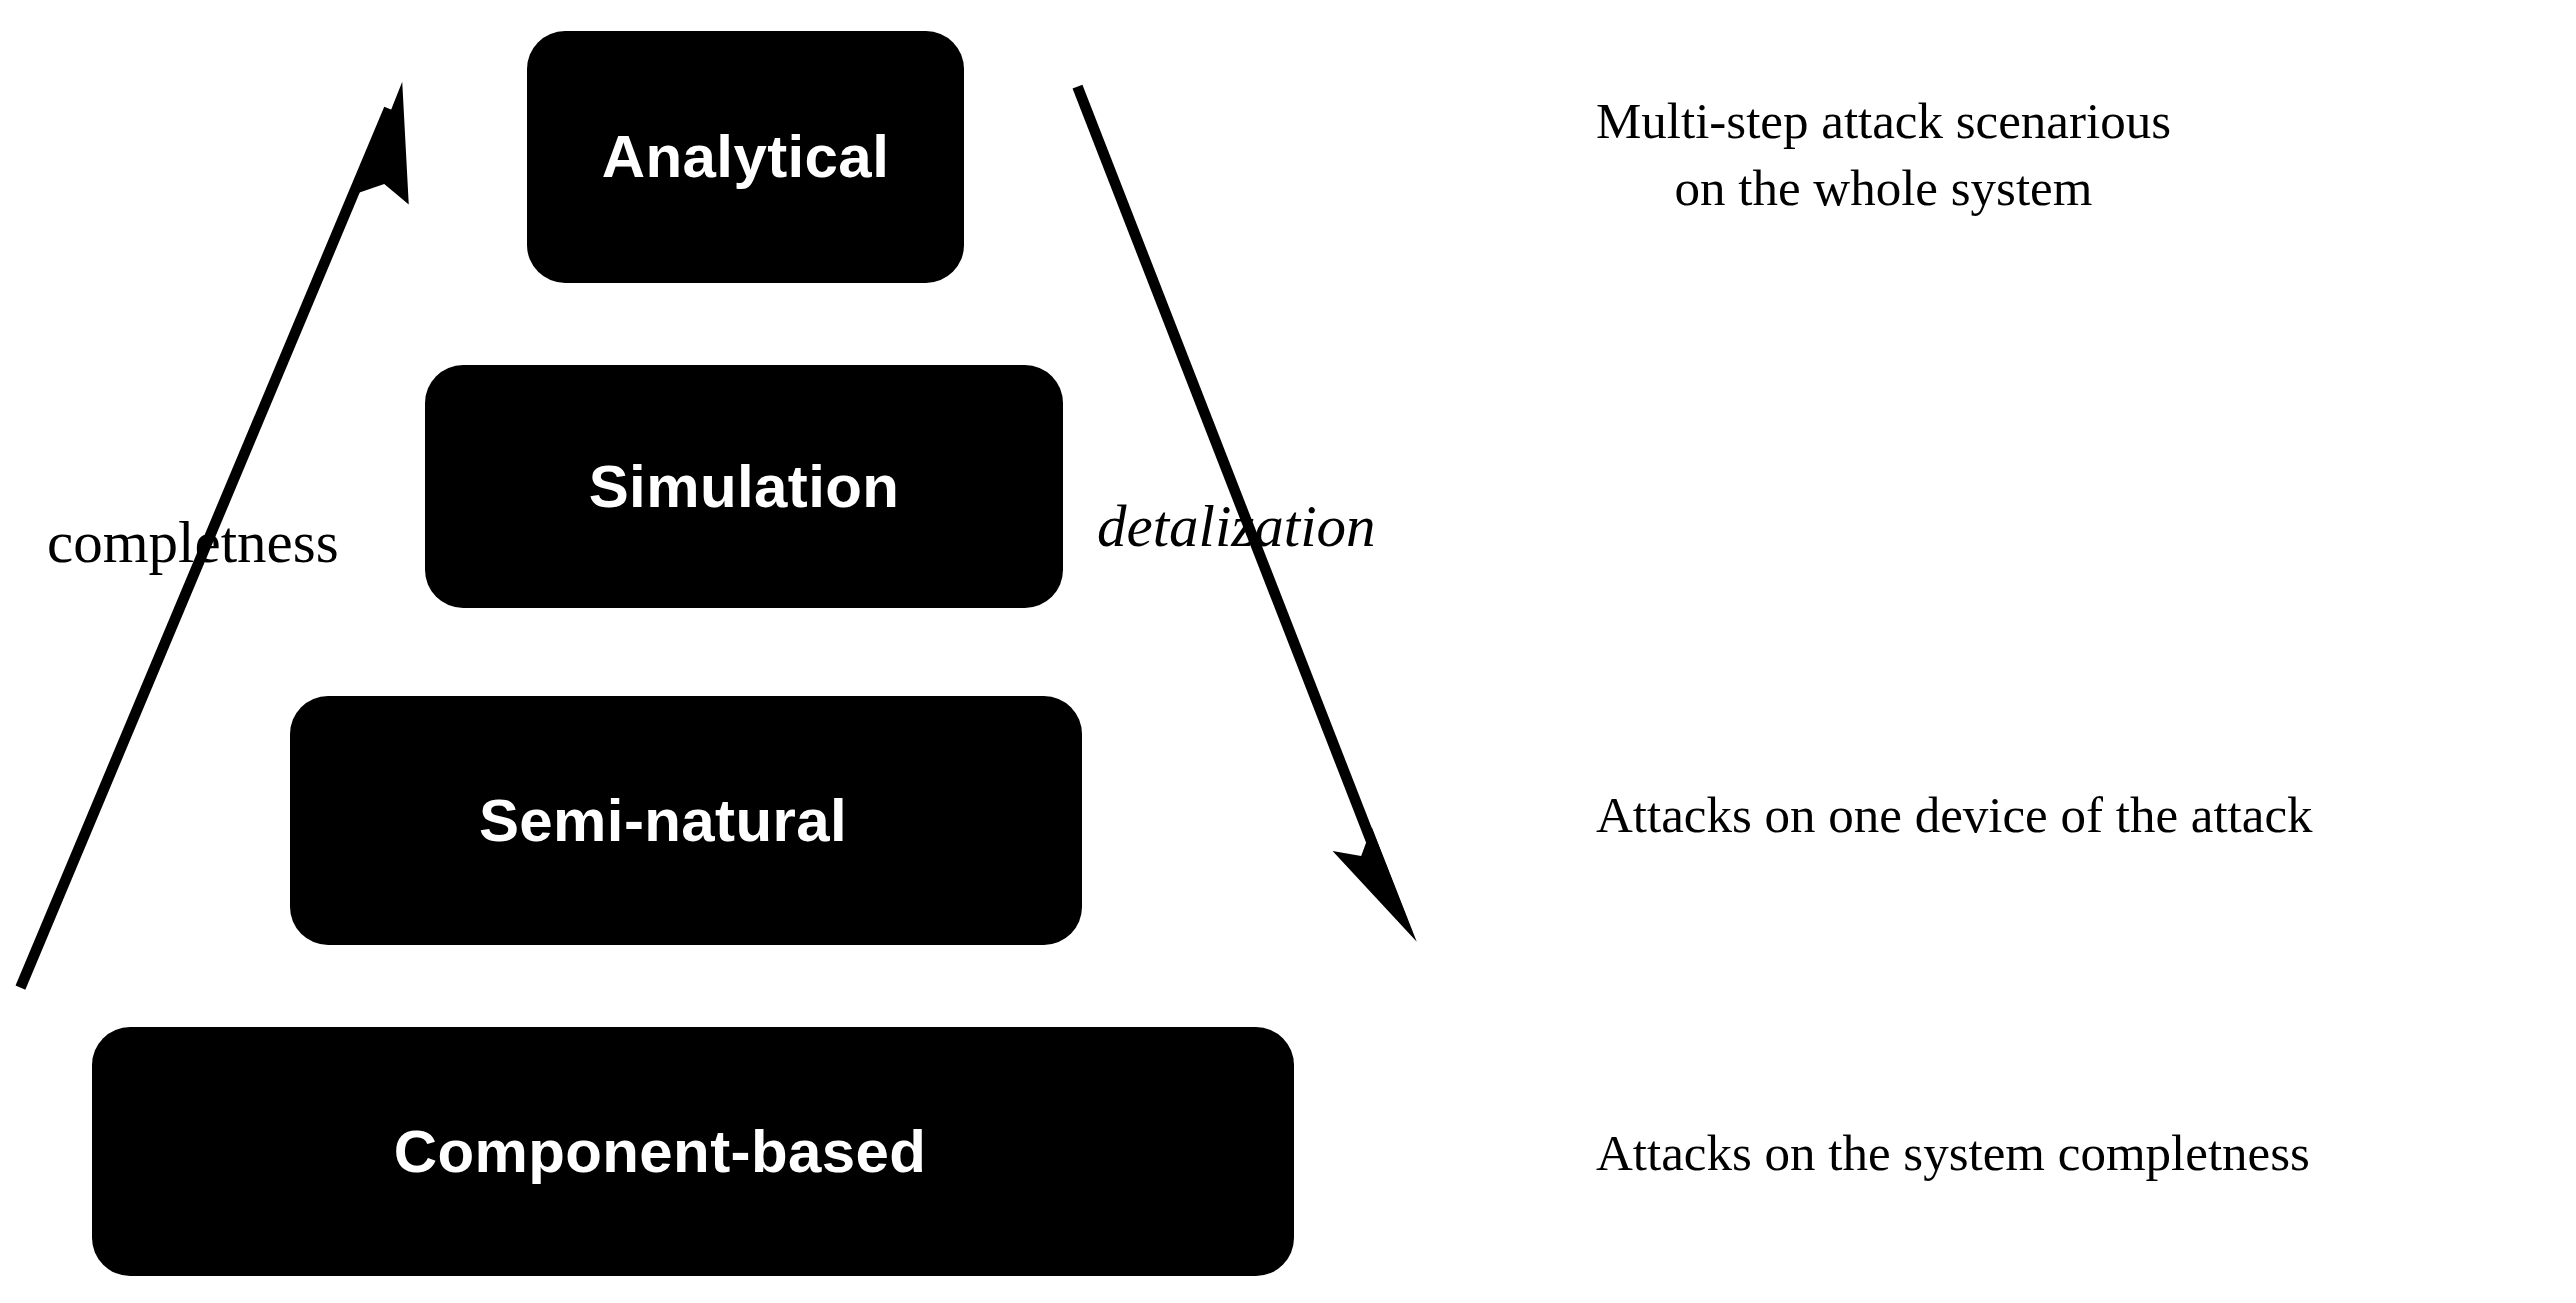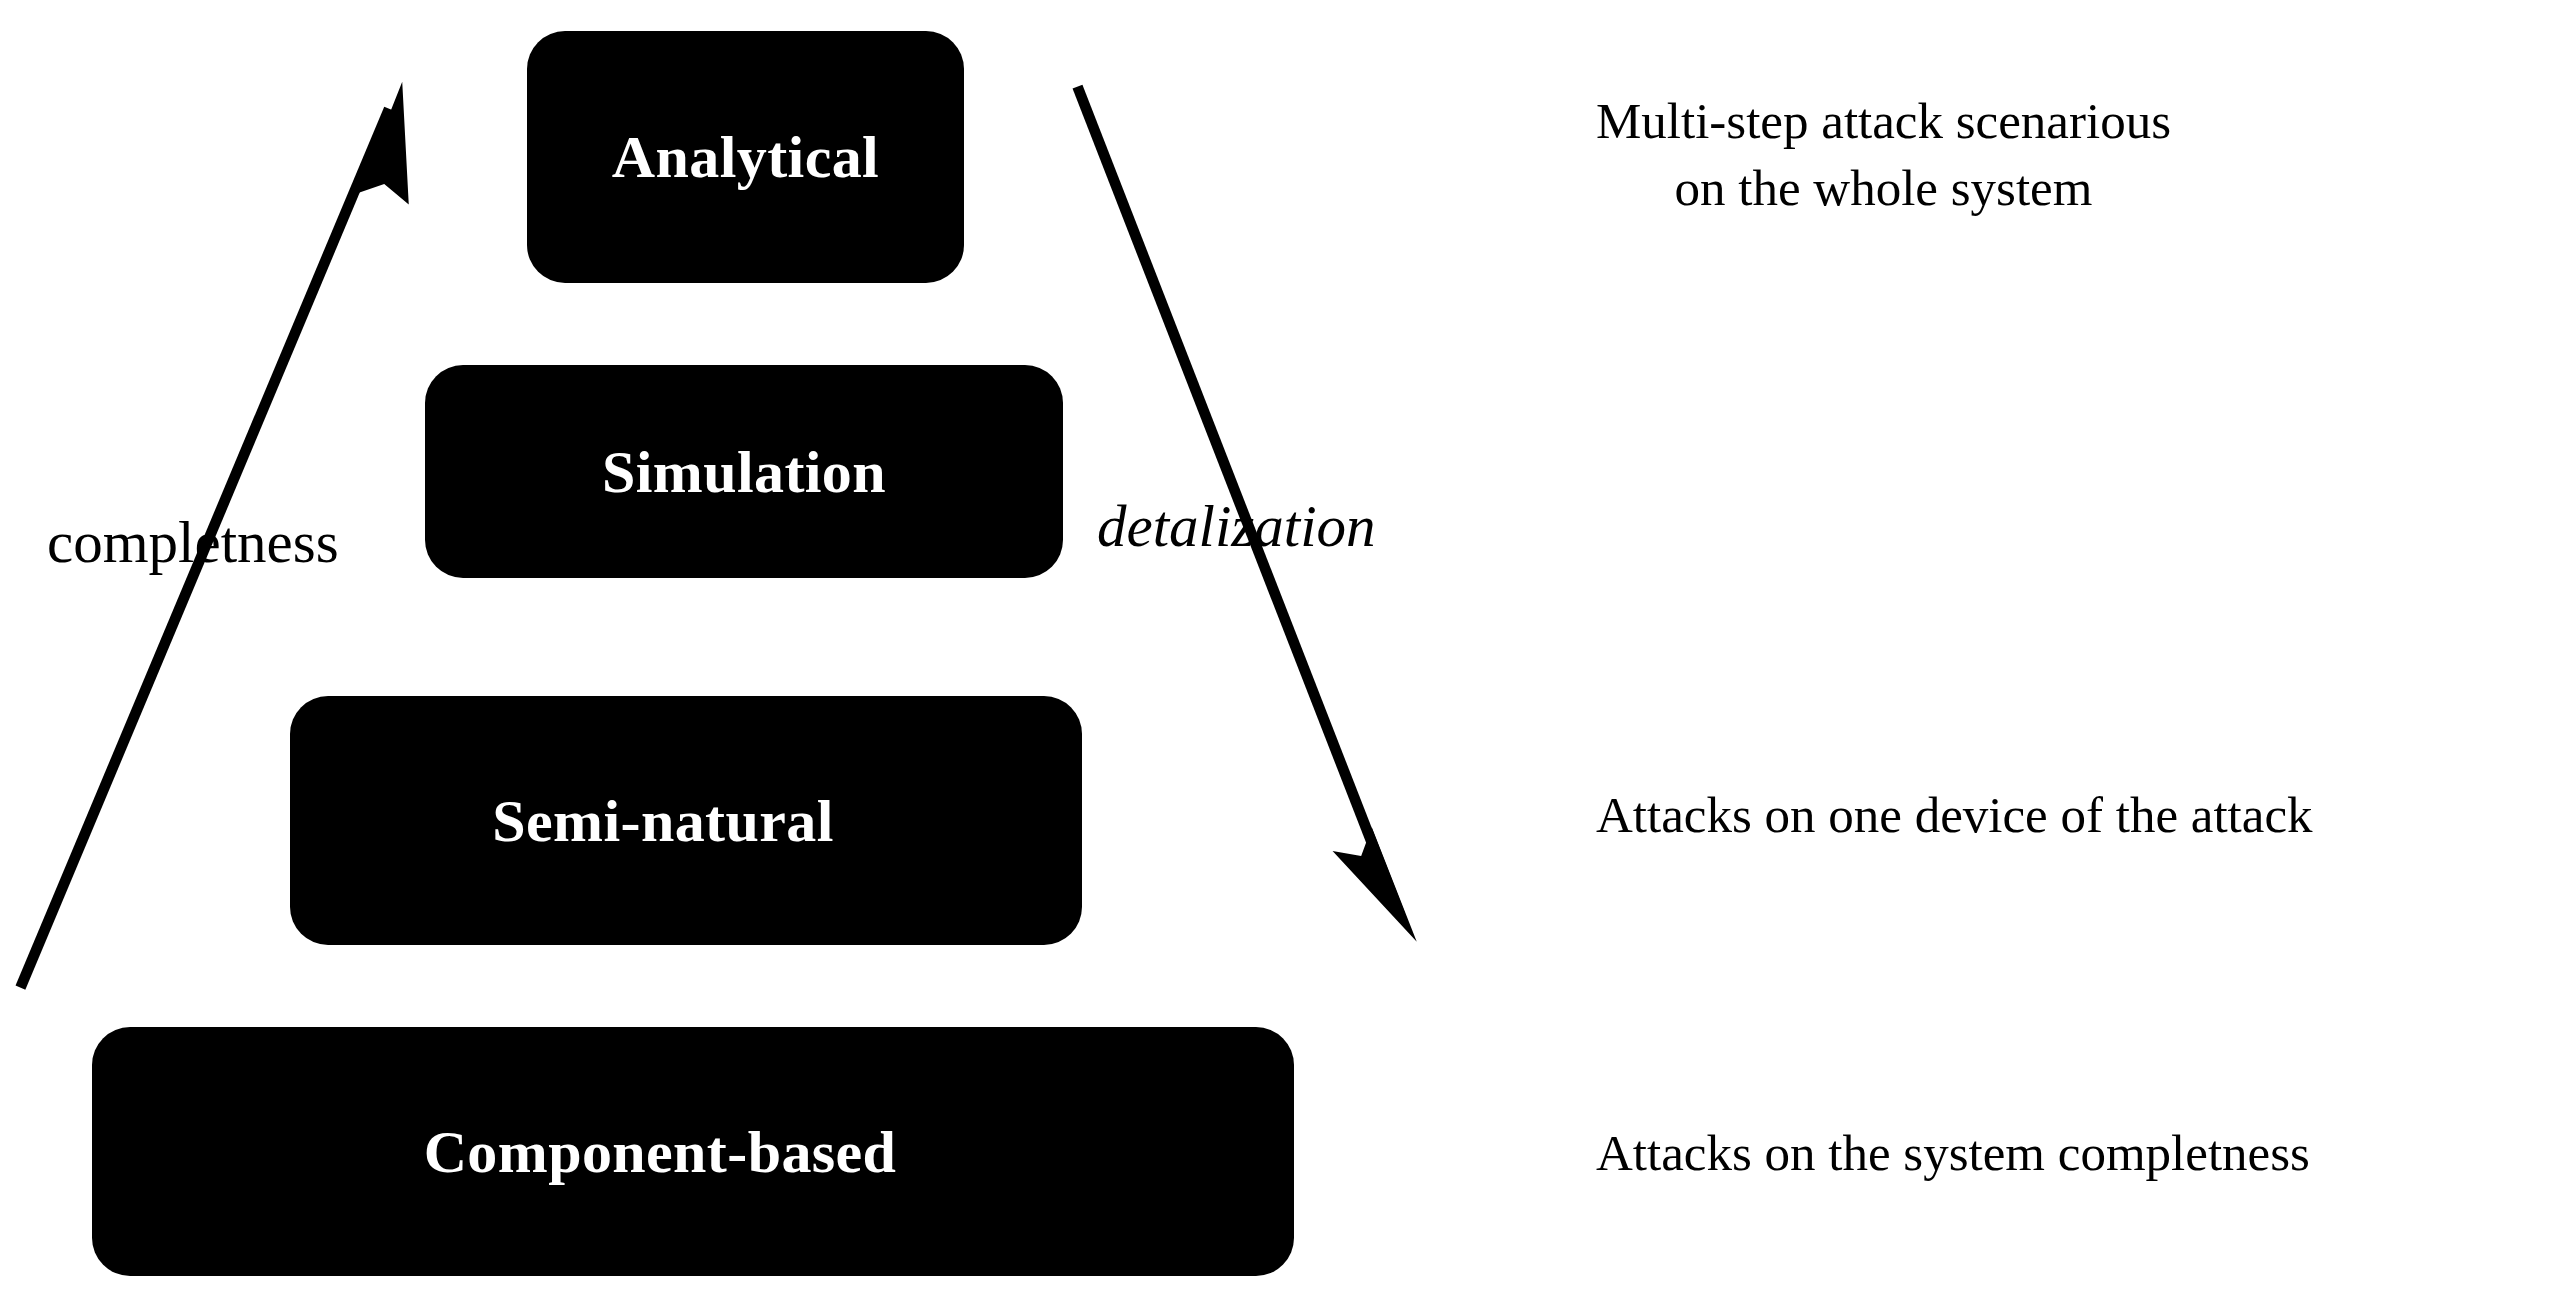--- a/index.html
+++ b/index.html
@@ -22,31 +22,31 @@
     position: absolute;
     background: #000000;
     border-radius: 38px;
     display: flex;
     align-items: center;
     justify-content: center;
     box-sizing: border-box;
   }
   .pyr-label {
     color: #ffffff;
-    font-family: Liberation Serif, serif;
+    font-family: Liberation Sans, sans-serif;
     font-weight: bold;
     font-size: 60px;
     line-height: 1;
     letter-spacing: 0.4px;
     white-space: nowrap;
     user-select: none;
   }
 
   #box-analytical      { left: 527px;  top: 31px;   width: 437px;  height: 252px; }
-  #box-simulation      { left: 425px;  top: 365px;  width: 638px;  height: 213px; }
+  #box-simulation      { left: 425px;  top: 365px;  width: 638px;  height: 243px; }
   #box-semi-natural    { left: 290px;  top: 696px;  width: 792px; height: 249px; }
   #box-component-based { left: 92px;  top: 1027px; width: 1202px; height: 249px; }
 
   
   #box-semi-natural    .pyr-label { transform: translateX(-23px); }
   #box-component-based .pyr-label { transform: translateX(-33px); }
 
   
   #arrows {
     position: absolute;

